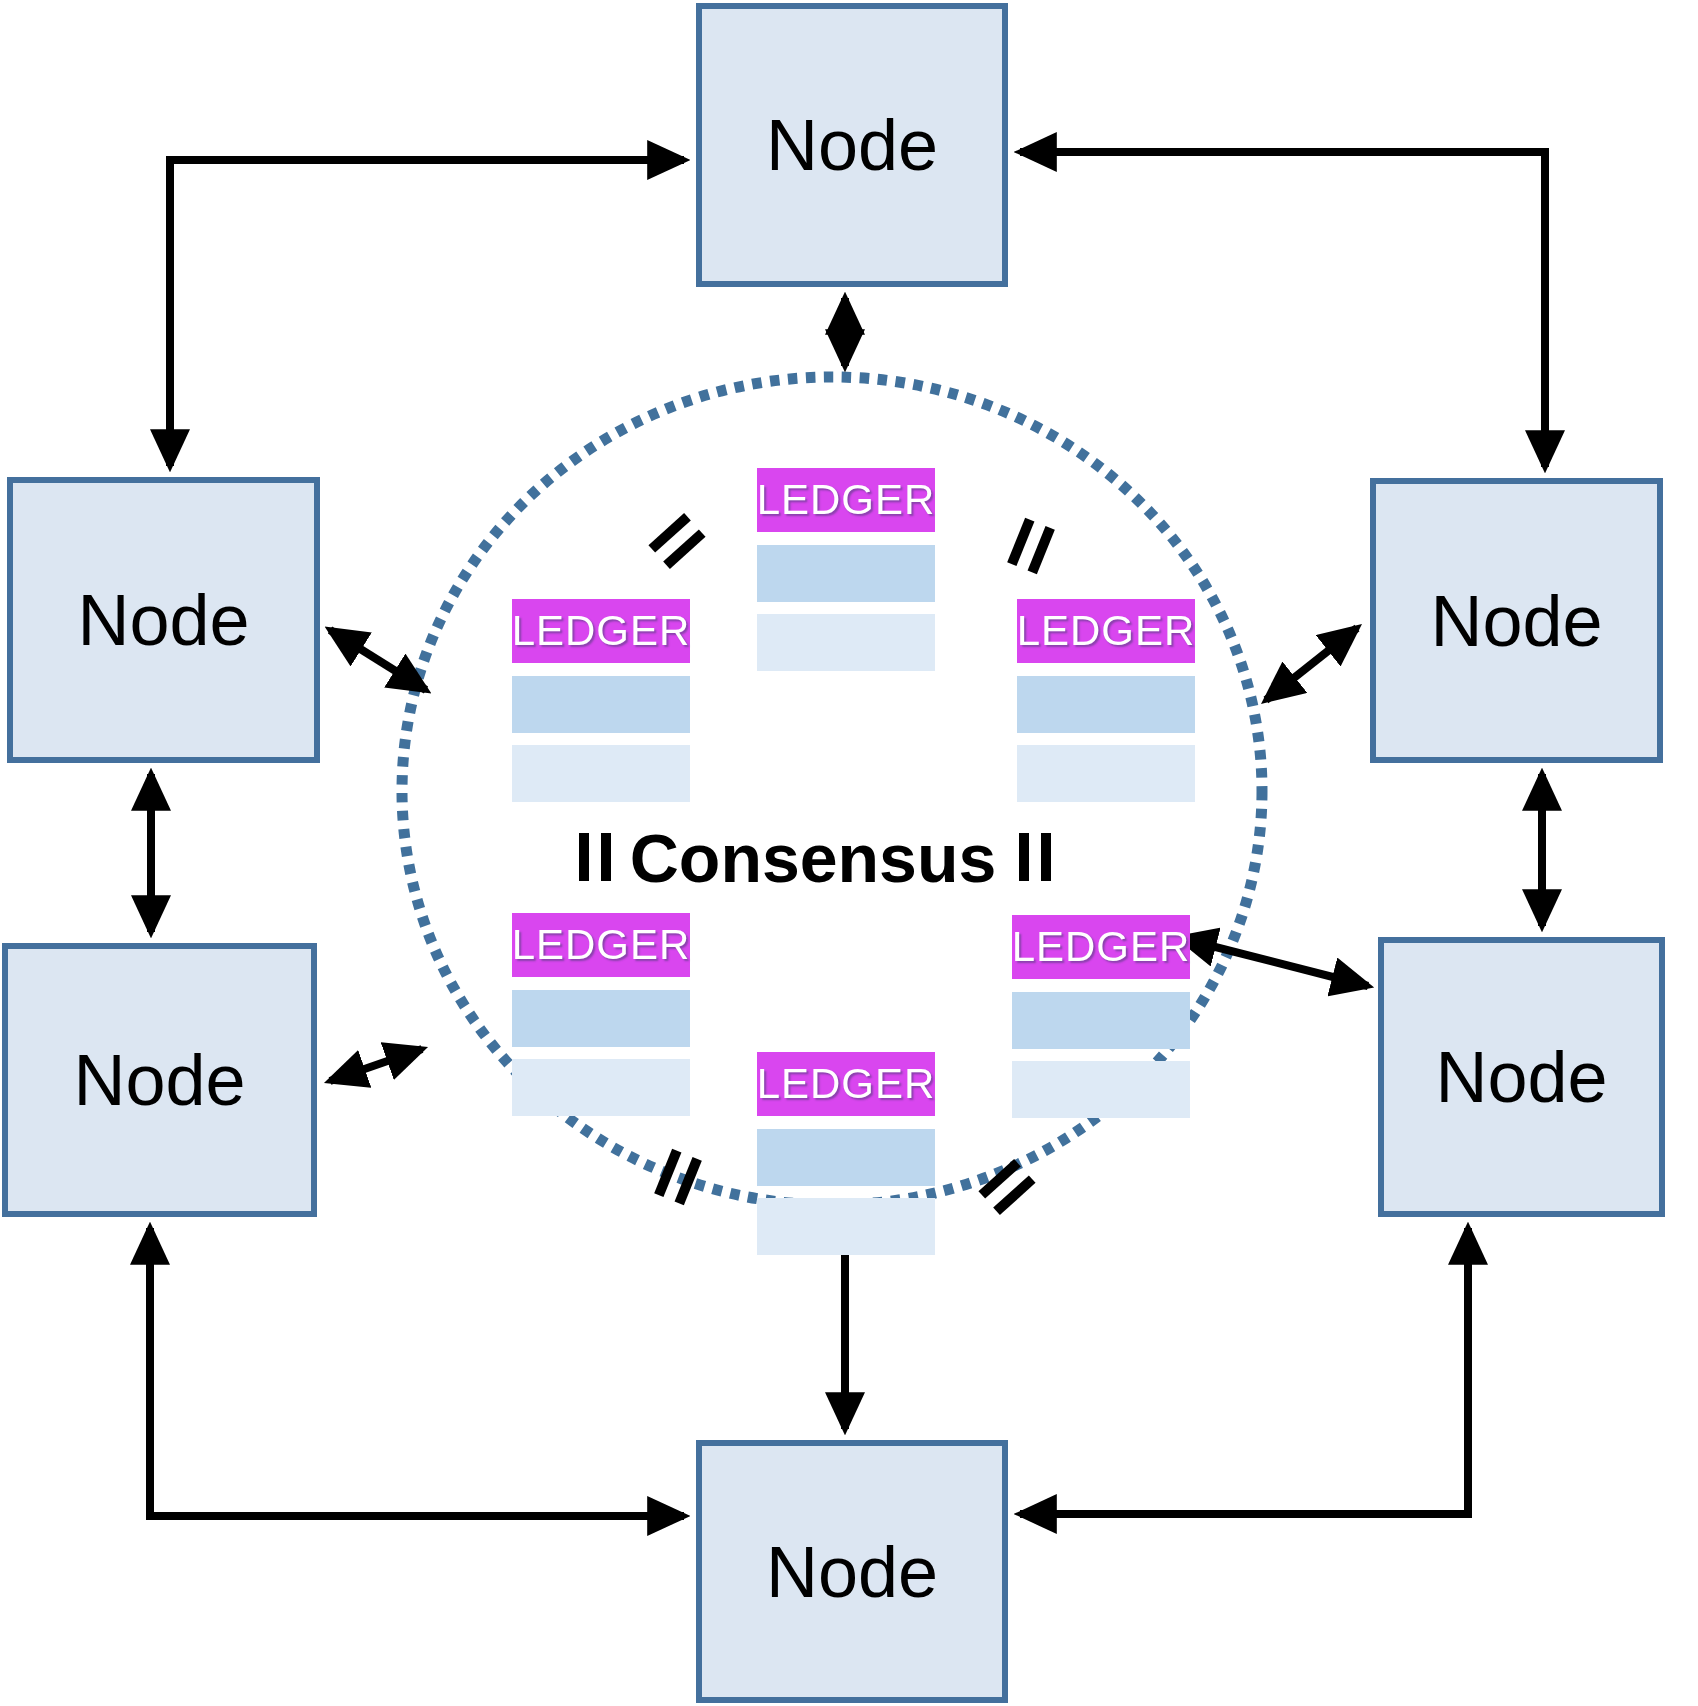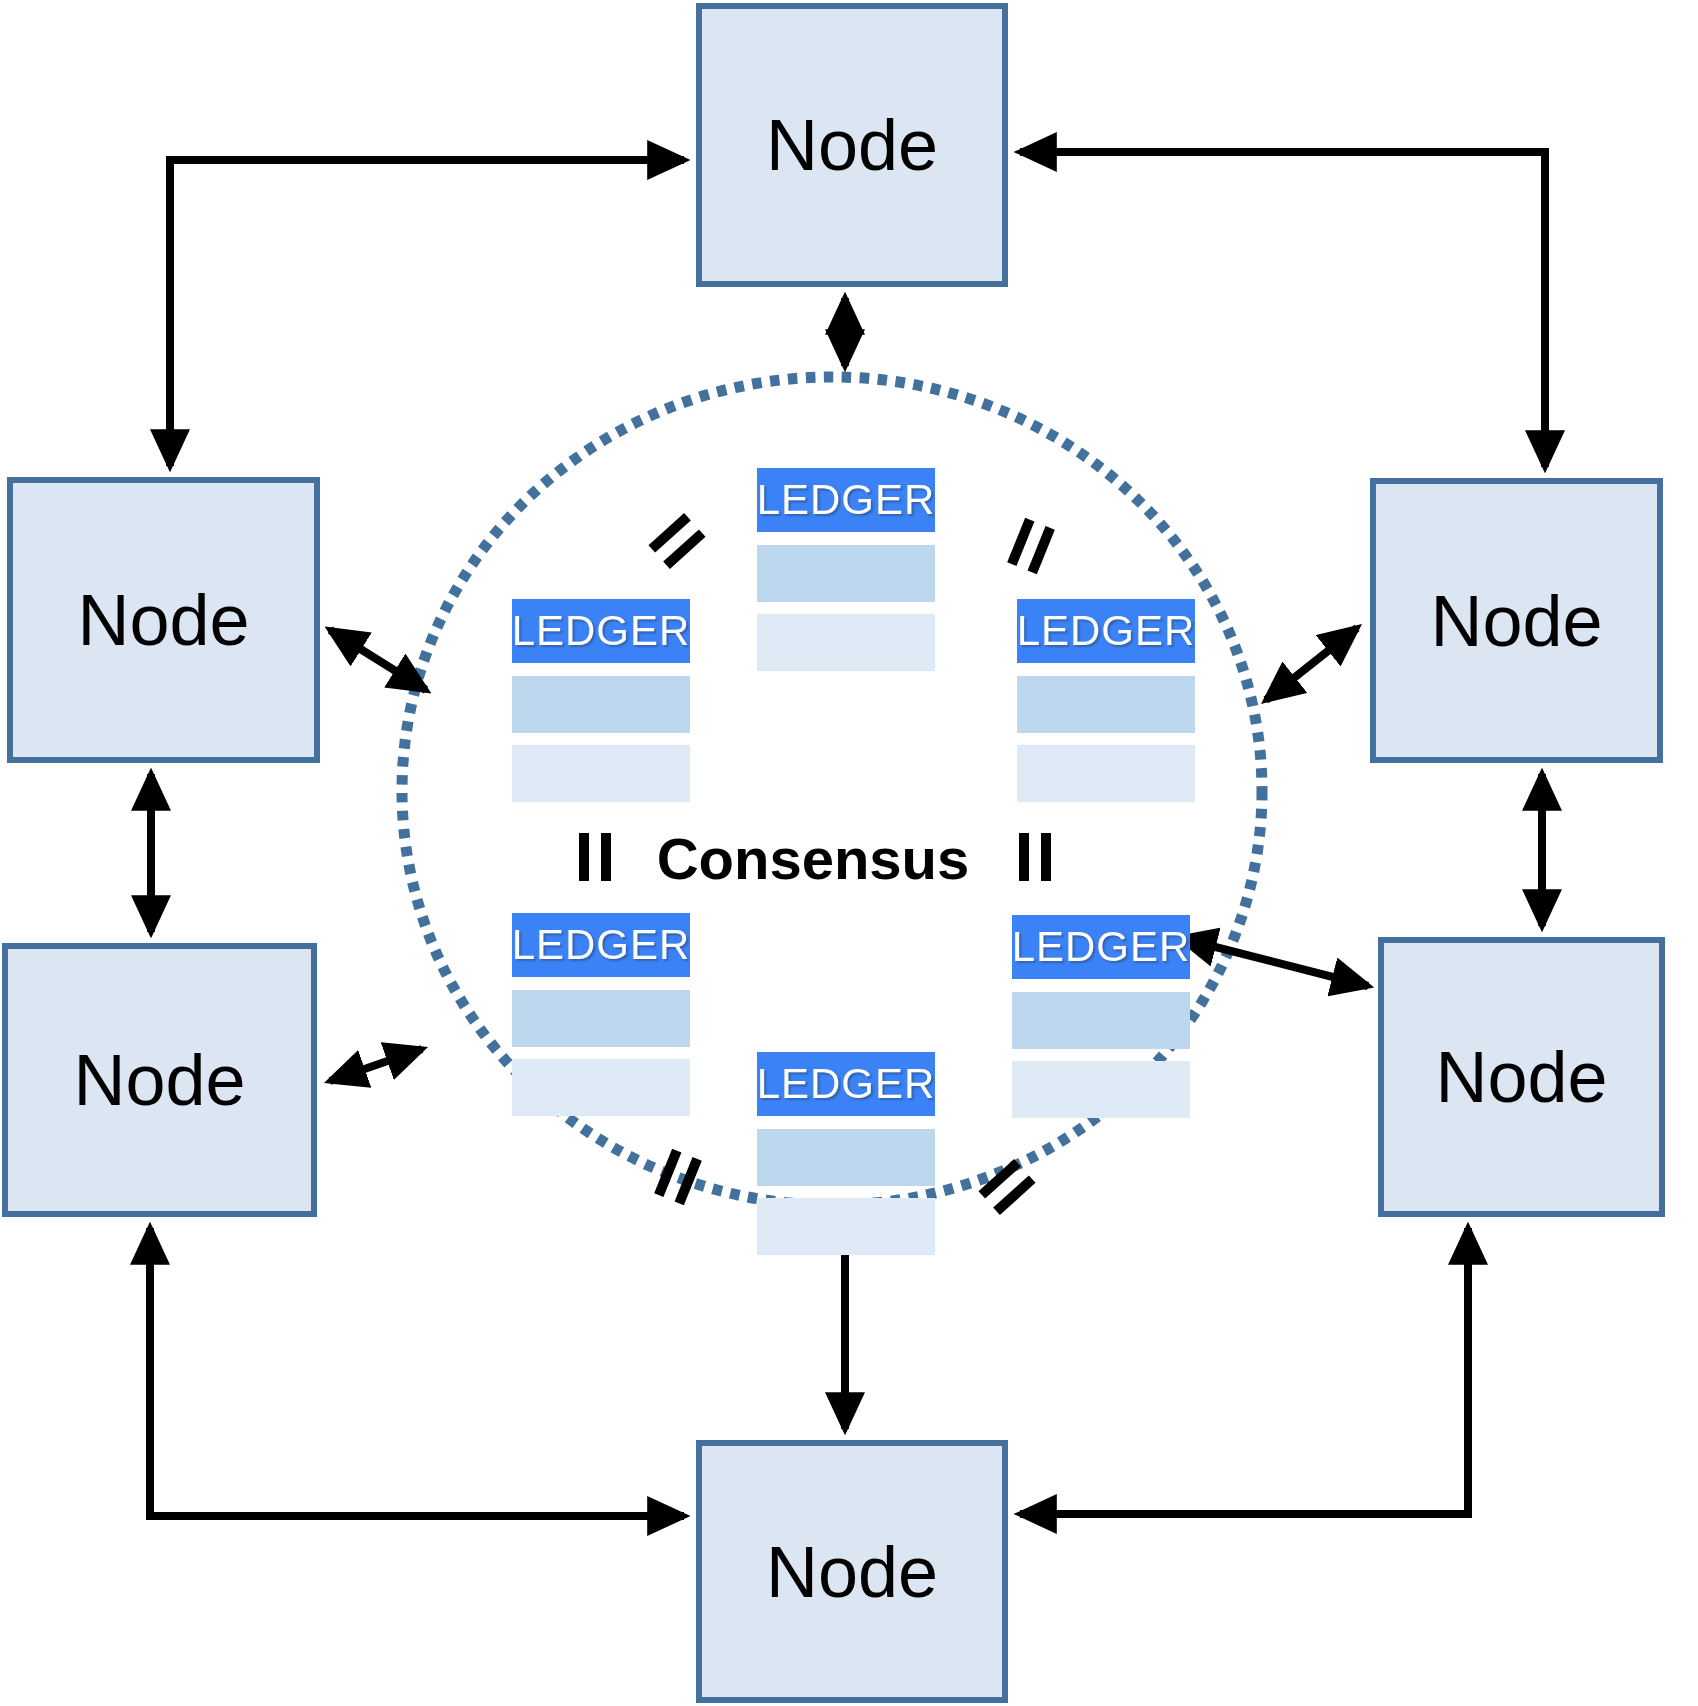--- a/index.html
+++ b/index.html
@@ -16,37 +16,37 @@
     background:#dce6f2;border:6px solid #44709d;
     display:flex;align-items:center;justify-content:center;
   }
   .node span{
     font-weight:400;font-size:72px;color:#000;letter-spacing:0px;
   }
 
   
   .ledger{position:absolute;width:178px;}
   .ledger .hdr{
-    height:64px;background:#3b82f6;color:#fff;
+    height:64px;background:#d946ef;color:#fff;
     display:flex;align-items:center;justify-content:center;
     font-size:42px;letter-spacing:1px;
     text-shadow:2px 2px 2px rgba(40,60,90,0.45);
   }
   .ledger .r1{height:57px;margin-top:13px;background:#bdd7ee;}
   .ledger .r2{height:57px;margin-top:12px;background:#deeaf6;}
 
   
   .eq{position:absolute;width:48px;height:32px;transform-origin:center;}
   .eq .bar{width:48px;height:10px;background:#000;}
   .eq .bar + .bar{margin-top:12px;}
 
   
   #consensus{
     position:absolute;left:813px;top:858px;transform:translate(-50%,-50%);
-    font-size:58px;font-weight:700;color:#000;white-space:nowrap;
+    font-size:68px;font-weight:700;color:#000;white-space:nowrap;
   }
 </style>
 </head>
 <body>
 
 <svg class="layer" width="1698" height="1706" viewBox="0 0 1698 1706">
   <defs>
     <marker id="ah" markerUnits="strokeWidth" markerWidth="5.4" markerHeight="5" refX="4.6" refY="2.5" orient="auto-start-reverse">
       <path d="M0,0 L5.4,2.5 L0,5 Z" fill="#000"></path>
     </marker>

